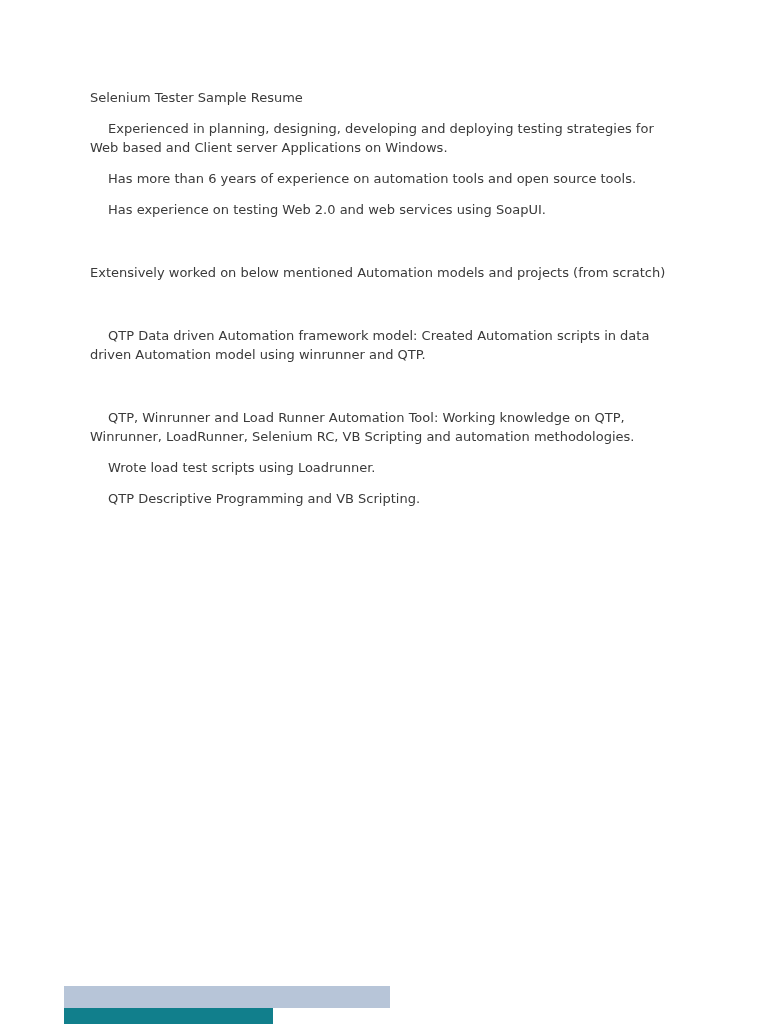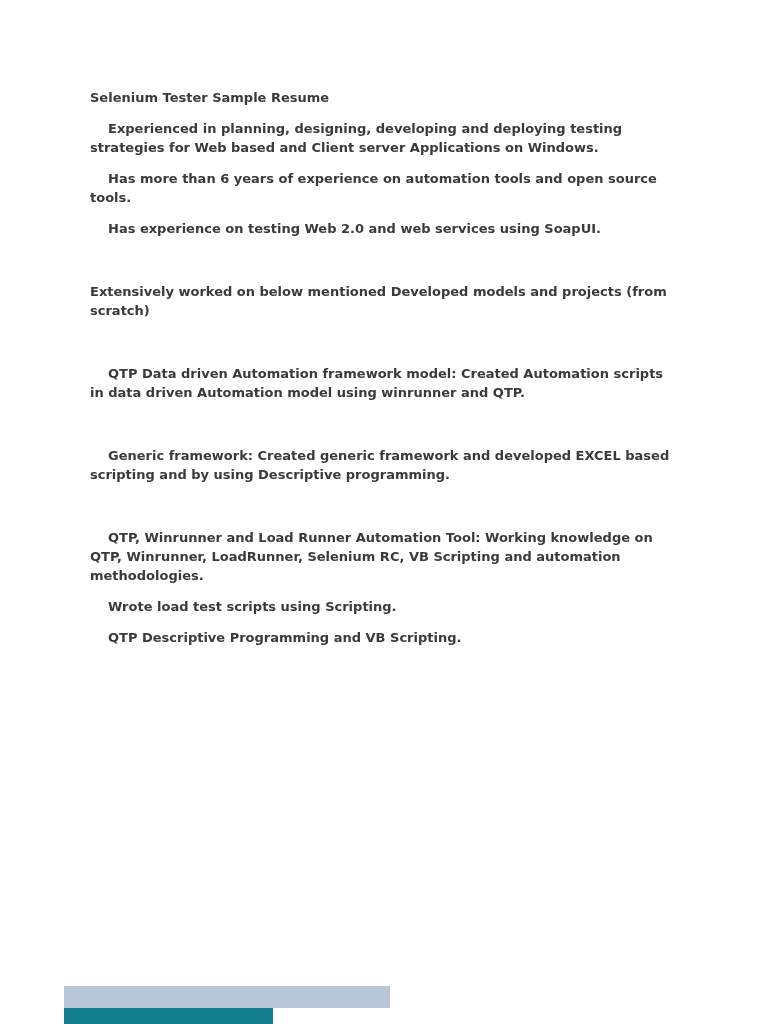--- a/index.html
+++ b/index.html
@@ -11,21 +11,20 @@
     overflow: hidden;
     font-family: "DejaVu Sans", "Liberation Sans", sans-serif;
   }
   .page {
     position: absolute;
     left: 90px;
     top: 88px;
     width: 588px;
     font-size: 13px;
     line-height: 19px;
-    font-weight: bold;
   }
   .page p {
     margin: 0 0 12px 0;
   }
   .page p.indent {
     text-indent: 18px;
   }
   .page p.gap {
     margin-bottom: 44px;
   }
@@ -50,24 +49,23 @@
 
 <div class="page">
 
   <p>Selenium Tester Sample Resume</p>
 
 
   <p class="indent">Experienced in planning, designing, developing and deploying testing strategies for Web based and Client server Applications on Windows.</p>
   <p class="indent">Has more than 6 years of experience on automation tools and open source tools.</p>
   <p class="indent gap">Has experience on testing Web 2.0 and web services using SoapUI.</p>
 
-  <p class="gap">Extensively worked on below mentioned Developed models and projects (from scratch)</p>
+  <p class="gap">Extensively worked on below mentioned Automation models and projects (from scratch)</p>
 
   <p class="indent gap">QTP Data driven Automation framework model: Created Automation scripts in data driven Automation model using winrunner and QTP.</p>
-  <p class="indent gap">Generic framework: Created generic framework and developed EXCEL based scripting and by using Descriptive programming.</p>
   <p class="indent">QTP, Winrunner and Load Runner Automation Tool: Working knowledge on QTP, Winrunner, LoadRunner, Selenium RC, VB Scripting and automation methodologies.</p>
-  <p class="indent">Wrote load test scripts using Scripting.</p>
+  <p class="indent">Wrote load test scripts using Loadrunner.</p>
   <p class="indent">QTP Descriptive Programming and VB Scripting.</p>
 
 </div>
 
 <div class="bar bar-light" style="background: rgb(183, 197, 216);"></div>
 <div class="bar bar-teal" style="background: rgb(17, 127, 140);"></div>
 
 </body></html>

